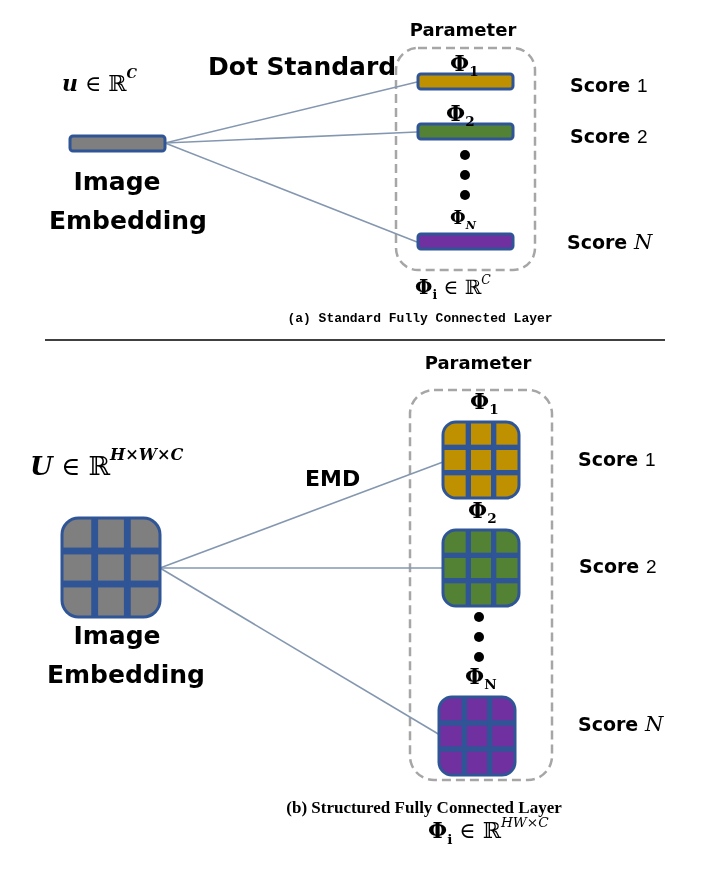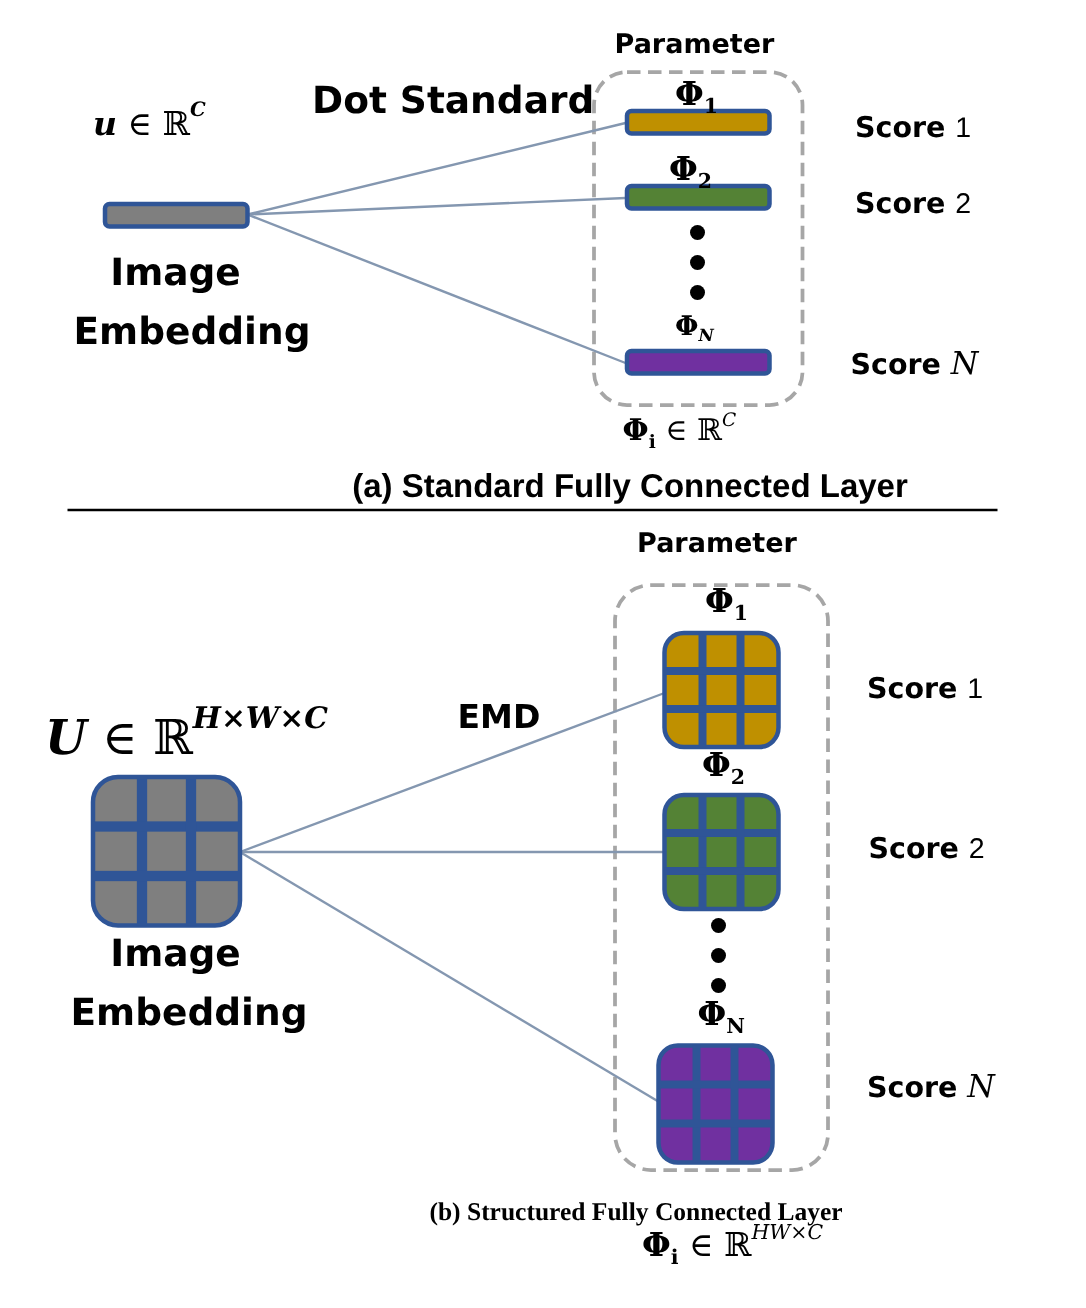--- a/index.html
+++ b/index.html
@@ -95,26 +95,26 @@
 <div class="abs math b" style="left:450px; top:50px; font-size:22px;"><span>Φ</span><sub>1</sub></div>
 <div class="abs math b" style="left:446px; top:100px; font-size:22px;"><span>Φ</span><sub>2</sub></div>
 <div class="abs math b" style="left:450px; top:207px; font-size:18px;"><span>Φ</span><sub class="it">N</sub></div>
 
 <div class="abs label" style="left:570px; top:74px; font-size:19px;"><span>Score</span> <span class="score-num">1</span></div>
 <div class="abs label" style="left:570px; top:125px; font-size:19px;"><span>Score</span> <span class="score-num">2</span></div>
 <div class="abs label" style="left:567px; top:230px; font-size:19px;"><span>Score</span> <span class="math it" style="font-weight:normal; font-size:21px;">N</span></div>
 
 <div class="abs math" style="left:415px; top:274px; font-size:20px;"><span class="b">Φ</span><sub class="b">i</sub> <span>∈</span> <span>ℝ</span><sup class="it" style="position:relative; top:-0.2em;">C</sup></div>
 
-<div class="abs label center" style="left:420px; top:311px; font-size:22px; font-family:Liberation Sans, sans-serif;">(a) Standard Fully Connected Layer</div>
+<div class="abs label center" style="left:420px; top:311px; font-size:13px; font-family:Liberation Mono, monospace;">(a) Standard Fully Connected Layer</div>
 
 <div class="abs label center" style="left:478px; top:352px; font-size:18px;">Parameter</div>
 <div class="abs label" style="left:305px; top:450px; font-size:22px;margin-top:16px;">EMD</div>
 
-<div class="abs math" style="left:30px; top:472px; font-size:32px;">
+<div class="abs math" style="left:30px; top:450px; font-size:26px;">
   <span class="bi">U</span>
   <span>∈</span>
   <span>ℝ</span><sup class="bi" style="font-size:0.62em; position:relative; top:-0.3em;">H×W×C</sup>
 </div>
 
 <div class="abs label center" style="left:117px; top:621px; font-size:25px;">Image</div>
 <div class="abs label center" style="left:126px; top:660px; font-size:25px;">Embedding</div>
 
 <div class="abs math b" style="left:470px; top:388px; font-size:22px;"><span>Φ</span><sub>1</sub></div>
 <div class="abs math b" style="left:468px; top:497px; font-size:22px;"><span>Φ</span><sub>2</sub></div>

